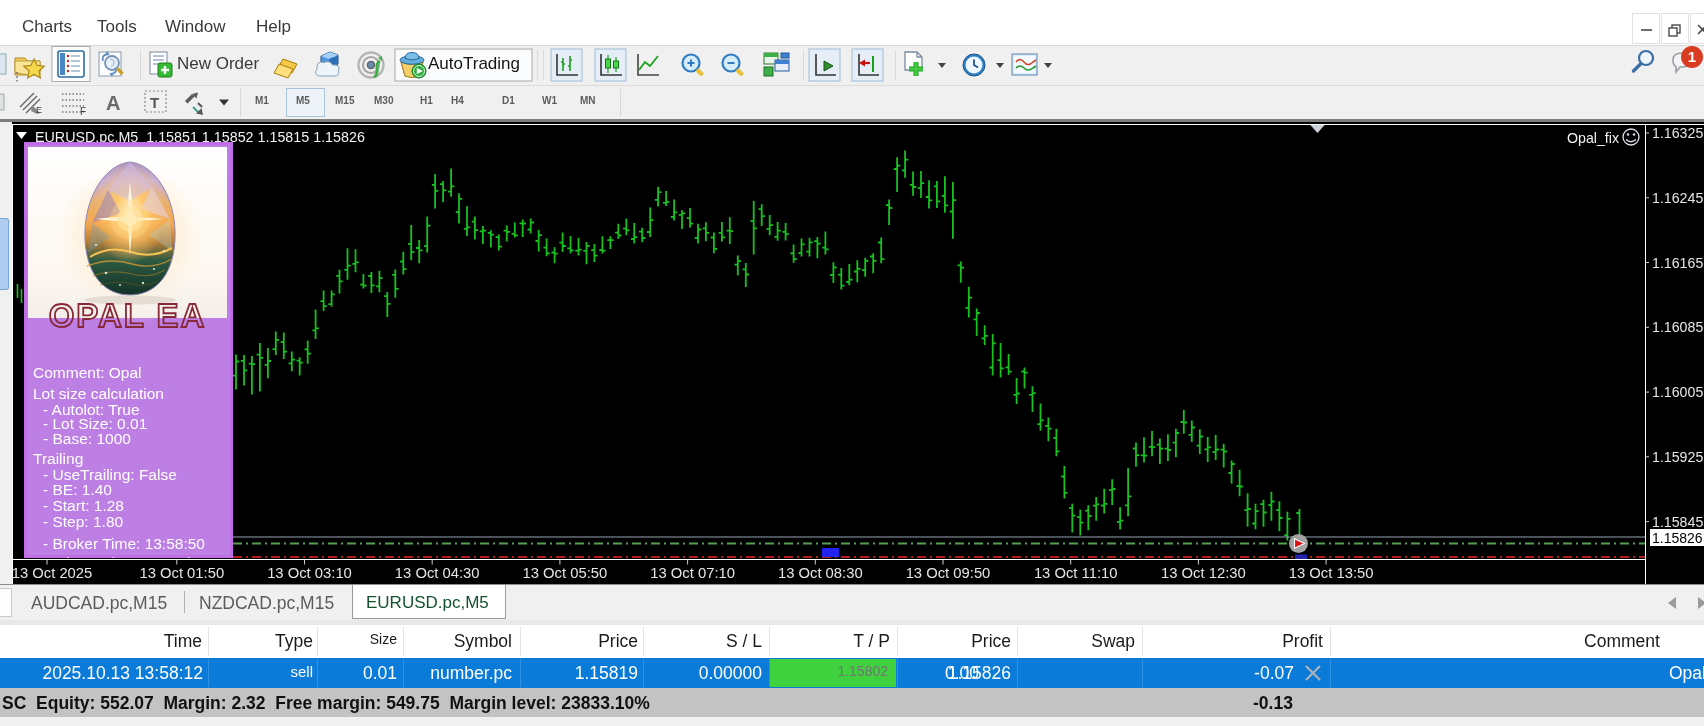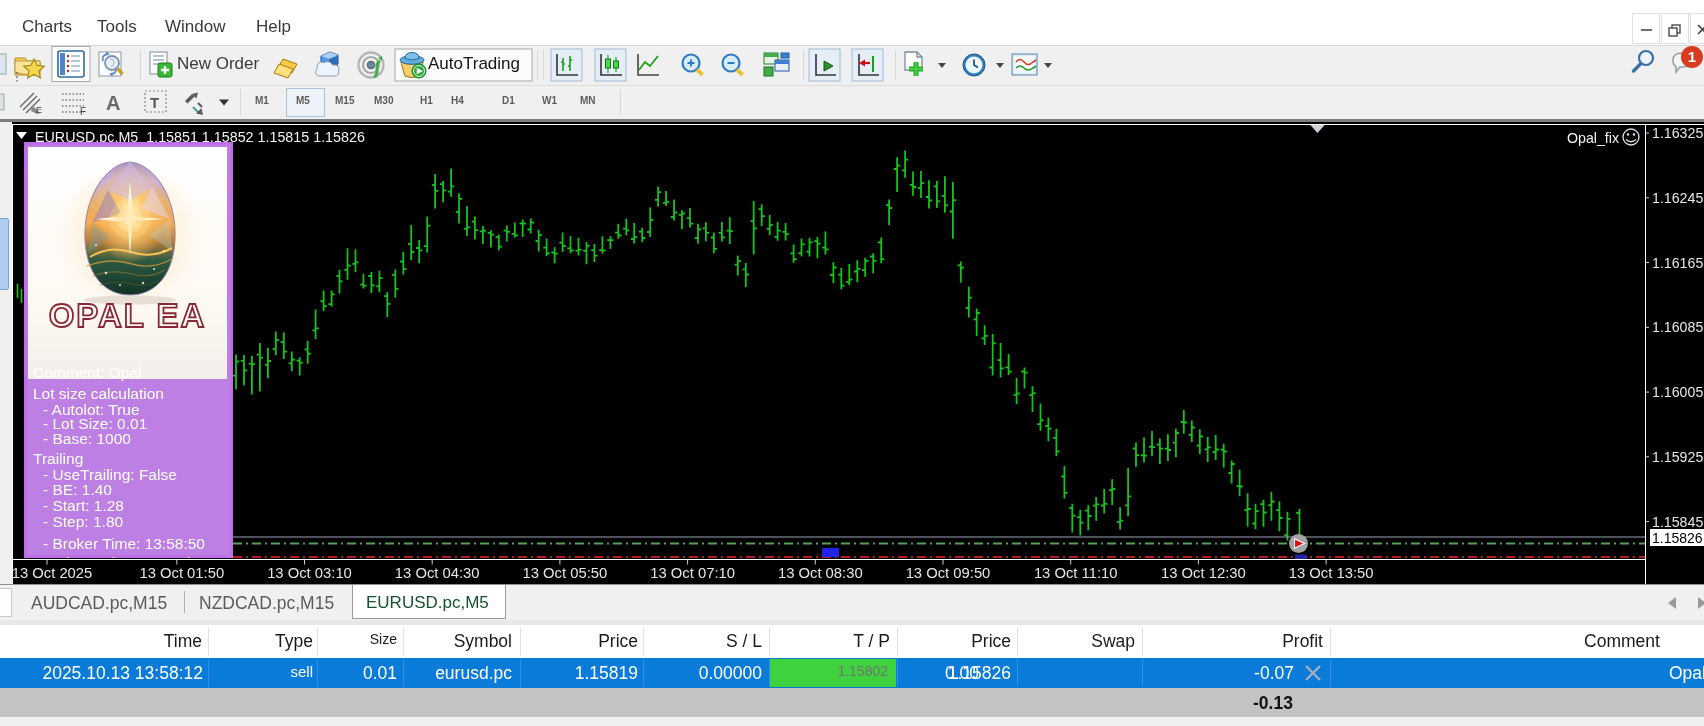--- a/index.html
+++ b/index.html
@@ -281,21 +281,21 @@
       <text x="1203.4" y="578" class="tx" text-anchor="middle">13 Oct 12:30</text>
       <path d="M1198.4,560v4.5" stroke="#cfcfcf" stroke-width="1"></path>
       <text x="1331.1" y="578" class="tx" text-anchor="middle">13 Oct 13:50</text>
       <path d="M1326.1,560v4.5" stroke="#cfcfcf" stroke-width="1"></path>
     </svg>
 
 <div class="abs" style="left:1650px;top:529px;width:54px;height:17px;background:#fff"></div>
 <div class="abs" style="left:1652px;top:530px;color:#000;font-size:14px">1.15826</div>
 
 <div class="abs" style="left:24px;top:142px;width:209px;height:416px;background:#bd7fe4;border:3px solid #c06ee6">
-  <div class="abs" style="left:1px;top:2px;width:199px;height:232px;background:linear-gradient(180deg,#ffffff, #fdf8f1 70%, #f3eee9)">
+  <div class="abs" style="left:1px;top:2px;width:199px;height:171px;background:linear-gradient(180deg,#ffffff, #fdf8f1 70%, #f3eee9)">
     <svg class="abs" style="left:0;top:0" width="199" height="200" viewBox="0 0 199 200">
 <defs>
 <radialGradient id="halo" cx="50%" cy="42%" r="58%">
               <stop offset="0%" stop-color="#ffe3b8" stop-opacity="0.95"></stop>
               <stop offset="60%" stop-color="#ffedd2" stop-opacity="0.5"></stop>
               <stop offset="100%" stop-color="#ffffff" stop-opacity="0"></stop>
             </radialGradient>
 <linearGradient id="egg" x1="0" y1="0" x2="0" y2="1">
               <stop offset="0%" stop-color="#9f8ad0"></stop>
               <stop offset="14%" stop-color="#c3aee6"></stop>
@@ -396,21 +396,21 @@
 <div class="abs" style="left:730px;top:631px;width:160px;text-align:right;font-size:17.5px;color:#1a1a1a">T / P</div>
 <div class="abs" style="left:851px;top:631px;width:160px;text-align:right;font-size:17.5px;color:#1a1a1a">Price</div>
 <div class="abs" style="left:975px;top:631px;width:160px;text-align:right;font-size:17.5px;color:#1a1a1a">Swap</div>
 <div class="abs" style="left:1163px;top:631px;width:160px;text-align:right;font-size:17.5px;color:#1a1a1a">Profit</div>
 <div class="abs" style="left:1542px;top:631px;width:160px;text-align:center;font-size:17.5px;color:#1a1a1a">Comment</div>
 <div class="abs" style="left:0;top:658px;width:1704px;height:30px;background:#0a7bd8"></div>
 <div class="abs" style="left:769px;top:659px;width:127px;height:28px;background:#40d23e"></div>
 <div class="abs" style="left:13px;top:663px;width:190px;text-align:right;font-size:17.5px;color:#fff">2025.10.13 13:58:12</div>
 <div class="abs" style="left:123px;top:663px;width:190px;text-align:right;font-size:15px;color:#fff">sell</div>
 <div class="abs" style="left:207px;top:663px;width:190px;text-align:right;font-size:17.5px;color:#fff">0.01</div>
-<div class="abs" style="left:322px;top:663px;width:190px;text-align:right;font-size:17.5px;color:#fff">eurusd.pc</div>
+<div class="abs" style="left:322px;top:663px;width:190px;text-align:right;font-size:17.5px;color:#fff">number.pc</div>
 <div class="abs" style="left:448px;top:663px;width:190px;text-align:right;font-size:17.5px;color:#fff">1.15819</div>
 <div class="abs" style="left:572px;top:663px;width:190px;text-align:right;font-size:17.5px;color:#fff">0.00000</div>
 <div class="abs" style="left:821px;top:663px;width:190px;text-align:right;font-size:17.5px;color:#fff">1.15826</div>
 <div class="abs" style="left:945px;top:663px;width:190px;font-size:17.5px;color:#fff">0.00</div>
 <div class="abs" style="left:1104px;top:663px;width:190px;text-align:right;font-size:17.5px;color:#fff">-0.07</div>
 <div class="abs" style="left:728px;top:663px;width:160px;text-align:right;font-size:14px;color:#737373">1.15802</div>
 <svg class="abs" style="left:1303px;top:664px" width="22" height="18" viewBox="0 0 22 18">
       <path d="M3,2 L17,16 M17,2 L3,16" stroke="#aab3bd" stroke-width="2.2"></path>
     </svg>
 <div class="abs" style="left:1669px;top:663px;font-size:17.5px;color:#fff">Opal</div>
@@ -419,15 +419,16 @@
 <div class="abs" style="left:402.5px;top:659px;width:1px;height:28px;background:#2e93e4"></div>
 <div class="abs" style="left:520.2px;top:659px;width:1px;height:28px;background:#2e93e4"></div>
 <div class="abs" style="left:643.3px;top:659px;width:1px;height:28px;background:#2e93e4"></div>
 <div class="abs" style="left:768.5px;top:659px;width:1px;height:28px;background:#2e93e4"></div>
 <div class="abs" style="left:897px;top:659px;width:1px;height:28px;background:#2e93e4"></div>
 <div class="abs" style="left:1016.6px;top:659px;width:1px;height:28px;background:#2e93e4"></div>
 <div class="abs" style="left:1141.6px;top:659px;width:1px;height:28px;background:#2e93e4"></div>
 <div class="abs" style="left:1330.3px;top:659px;width:1px;height:28px;background:#2e93e4"></div>
 
 <div class="abs" style="left:0;top:688px;width:1704px;height:29px;background:#c3c3c3"></div>
+<div class="abs" style="left:2px;top:693px;font-size:17.5px;font-weight:bold;color:#111">SC&nbsp;&nbsp;Equity: 552.07&nbsp;&nbsp;Margin: 2.32&nbsp;&nbsp;Free margin: 549.75&nbsp;&nbsp;Margin level: 23833.10%</div>
 <div class="abs" style="left:1253px;top:693px;font-size:17.5px;font-weight:bold;color:#111">-0.13</div>
 <div class="abs" style="left:0;top:717px;width:1704px;height:9px;background:#f0f0f0"></div>
 </div>
 
 </body></html>

